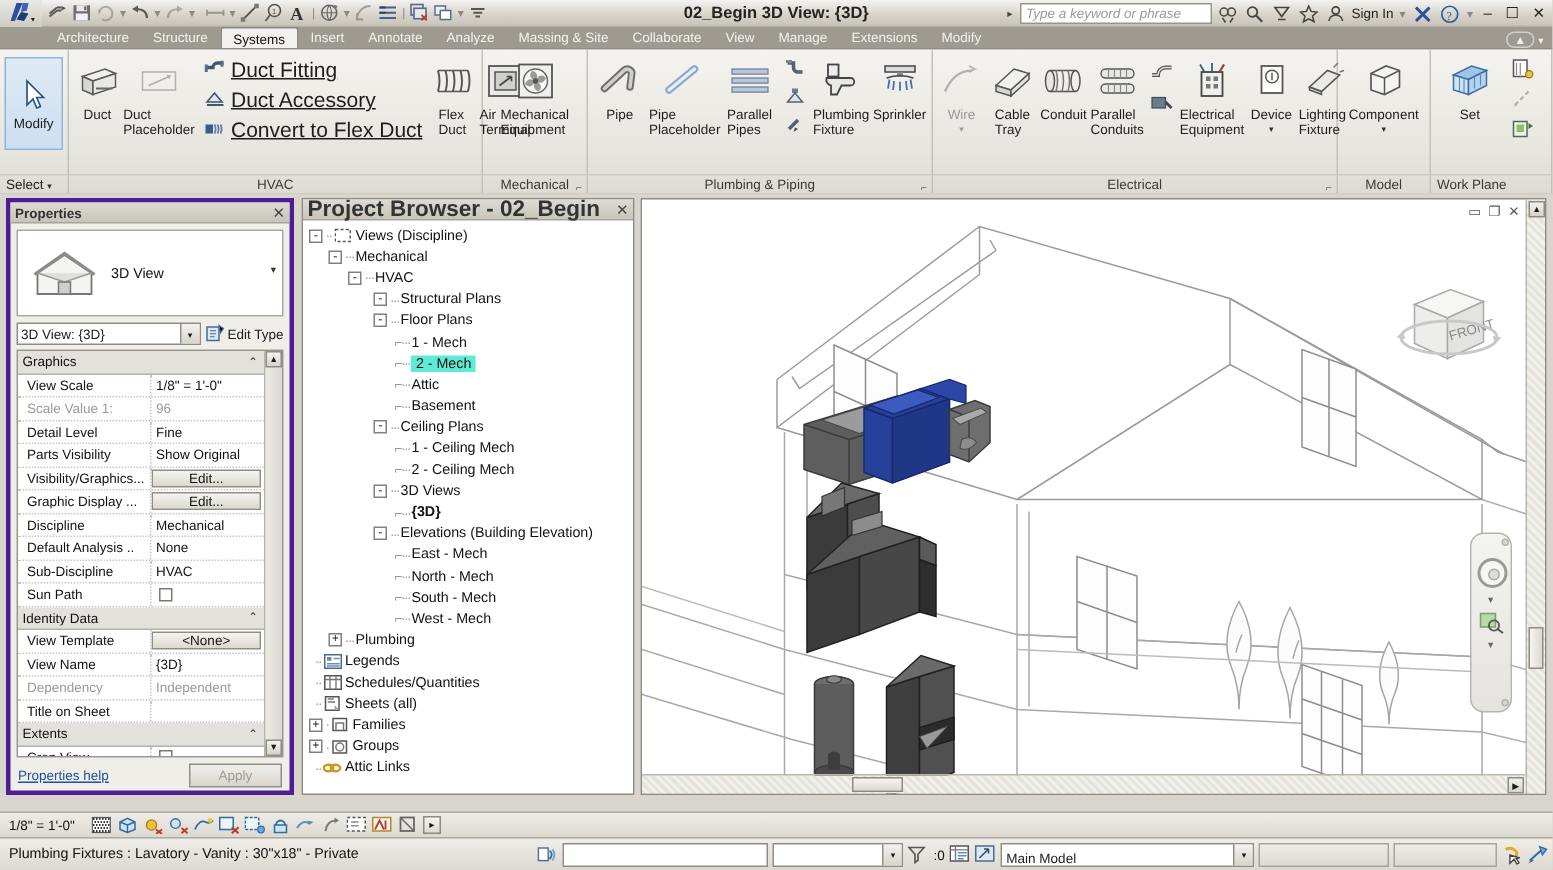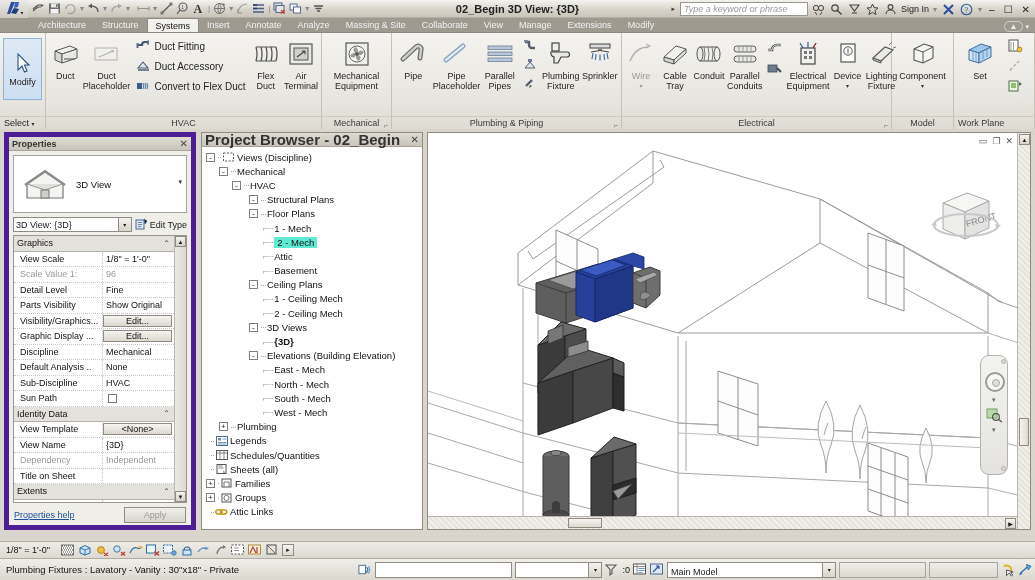--- a/index.html
+++ b/index.html
@@ -69,30 +69,30 @@
   }
   .panel{ display:flex; flex-direction:column; border-right:1px solid #c5c1b8; position:relative; }
   .panel-body{ flex:1; display:flex; align-items:flex-start; padding:3px 2px 0 2px; }
   .panel-title{
     height:13px; font-size:9px; color:#3a3a3a; text-align:center; line-height:13px;
     border-top:1px solid #cfcbc2; position:relative; padding:0 6px;
   }
   .panel-title .dlg{ position:absolute; right:3px; top:2px; font-size:7px; color:#666; }
   .btn-lg{
     width:48px; display:flex; flex-direction:column; align-items:center;
-    padding:2px 1px; cursor:default; text-align:center;
+    padding:2px 1px; cursor:default; 
   }
   .btn-lg .ico{ width:32px; height:32px; display:flex; align-items:center; justify-content:center; }
   .btn-lg .lbl{ font-size:9px; line-height:9.5px; margin-top:2px; color:#1d1d1d; }
   .btn-sm{
     display:flex; align-items:center; gap:3px; padding:1px 3px; cursor:default;
     height:20px;
   }
   .btn-sm .ico{ width:16px; height:16px; display:flex; align-items:center; justify-content:center; }
-  .btn-sm .lbl{ font-size:10px; color:#1d1d1d; white-space:nowrap; }
+  .btn-sm .lbl{ font-size:14px; color:#1d1d1d; white-space:nowrap;text-decoration:underline; }
   .stack{ display:flex; flex-direction:column; justify-content:flex-start; }
   .modifybox{
     width:44px; height:62px; background:linear-gradient(#dfe9f5,#cddff2);
     border:1px solid #8fb4da; display:flex; flex-direction:column;
     align-items:center; justify-content:center; margin:1px;
   }
   .modifybox .lbl{ font-size:9px; margin-top:1px; }
   .select-strip{
     height:13px; font-size:9px; line-height:13px; padding-left:4px;
     border-top:1px solid #cfcbc2; color:#222;
@@ -103,21 +103,21 @@
     height:16px; background:#e9e7e1; border-bottom:1px solid #b9b5ab;
   }
   
   .main{
     position:absolute; top:129px; left:0; width:1035px; height:412px;
     background:#d9d5cc;
   }
   
   .palette{
     position:absolute; left:4px; top:3px; width:192px; height:398px;
-    background:#efeee9; border:5px solid #4c1d95;
+    background:#efeee9; border:3px solid #4c1d95;
     display:flex; flex-direction:column;
   }
   .pal-head{
     height:14px; background:linear-gradient(#dedbd2,#c8c4ba);
     display:flex; align-items:center; padding:0 3px;
     border-bottom:1px solid #a8a49a;
   }
   .pal-head .t{ font-size:9px; font-weight:bold; color:#333; flex:1; }
   .pal-head .x{ font-size:10px; color:#444; cursor:default; }
   .pal-preview{

